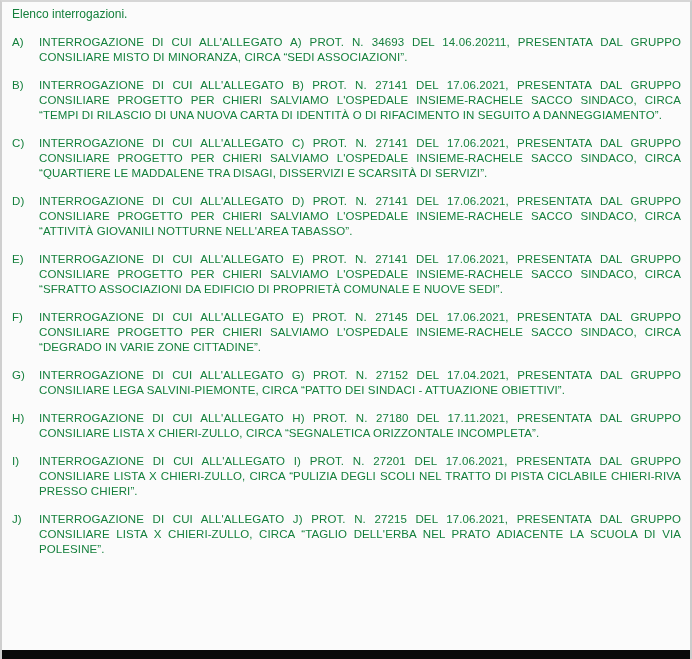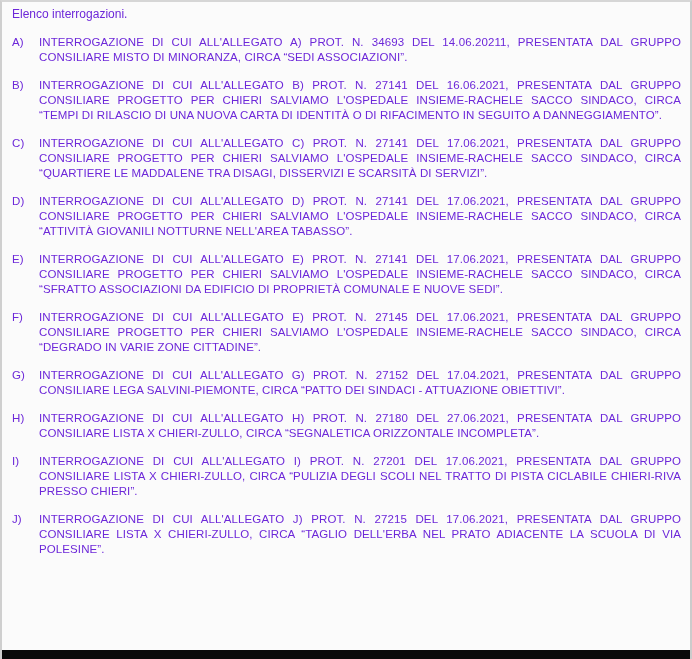--- a/index.html
+++ b/index.html
@@ -11,21 +11,21 @@
     position: relative;
     width: 692px;
     height: 659px;
     box-sizing: border-box;
     background: #fbfbfb;
     border-left: 2px solid #cfcfcf;
     border-top: 2px solid #d6d6d6;
     border-right: 2px solid #cbcbcb;
     padding: 5px 9px 0 10px;
     font-family: "Liberation Sans", "DejaVu Sans", sans-serif;
-    color: #6d28d9;
+    color: #15803d;
     overflow: hidden;
   }
   .heading {
     font-size: 12px;
     line-height: 15px;
     margin: 0;
   }
   .item {
     position: relative;
     margin-top: 13px;
@@ -56,21 +56,21 @@
 
   <div class="heading">Elenco interrogazioni.</div>
 
   <div class="item">
     <span class="marker">A)</span>
     <span>INTERROGAZIONE DI CUI ALL'ALLEGATO A) PROT. N. 34693 DEL 14.06.20211, PRESENTATA DAL GRUPPO CONSILIARE MISTO DI MINORANZA, CIRCA “SEDI ASSOCIAZIONI”.</span>
   </div>
 
   <div class="item">
     <span class="marker">B)</span>
-    <span>INTERROGAZIONE DI CUI ALL'ALLEGATO B) PROT. N. 27141 DEL 16.06.2021, PRESENTATA DAL GRUPPO CONSILIARE PROGETTO PER CHIERI SALVIAMO L'OSPEDALE INSIEME-RACHELE SACCO SINDACO, CIRCA “TEMPI DI RILASCIO DI UNA NUOVA CARTA DI IDENTITÀ O DI RIFACIMENTO IN SEGUITO A DANNEGGIAMENTO”.</span>
+    <span>INTERROGAZIONE DI CUI ALL'ALLEGATO B) PROT. N. 27141 DEL 17.06.2021, PRESENTATA DAL GRUPPO CONSILIARE PROGETTO PER CHIERI SALVIAMO L'OSPEDALE INSIEME-RACHELE SACCO SINDACO, CIRCA “TEMPI DI RILASCIO DI UNA NUOVA CARTA DI IDENTITÀ O DI RIFACIMENTO IN SEGUITO A DANNEGGIAMENTO”.</span>
   </div>
 
   <div class="item">
     <span class="marker">C)</span>
     <span>INTERROGAZIONE DI CUI ALL'ALLEGATO C) PROT. N. 27141 DEL 17.06.2021, PRESENTATA DAL GRUPPO CONSILIARE PROGETTO PER CHIERI SALVIAMO L'OSPEDALE INSIEME-RACHELE SACCO SINDACO, CIRCA “QUARTIERE LE MADDALENE TRA DISAGI, DISSERVIZI E SCARSITÀ DI SERVIZI”.</span>
   </div>
 
   <div class="item">
     <span class="marker">D)</span>
     <span>INTERROGAZIONE DI CUI ALL'ALLEGATO D) PROT. N. 27141 DEL 17.06.2021, PRESENTATA DAL GRUPPO CONSILIARE PROGETTO PER CHIERI SALVIAMO L'OSPEDALE INSIEME-RACHELE SACCO SINDACO, CIRCA “ATTIVITÀ GIOVANILI NOTTURNE NELL'AREA TABASSO”.</span>
@@ -86,21 +86,21 @@
     <span>INTERROGAZIONE DI CUI ALL'ALLEGATO E) PROT. N. 27145 DEL 17.06.2021, PRESENTATA DAL GRUPPO CONSILIARE PROGETTO PER CHIERI SALVIAMO L'OSPEDALE INSIEME-RACHELE SACCO SINDACO, CIRCA “DEGRADO IN VARIE ZONE CITTADINE”.</span>
   </div>
 
   <div class="item">
     <span class="marker">G)</span>
     <span>INTERROGAZIONE DI CUI ALL'ALLEGATO G) PROT. N. 27152 DEL 17.04.2021, PRESENTATA DAL GRUPPO CONSILIARE LEGA SALVINI-PIEMONTE, CIRCA “PATTO DEI SINDACI - ATTUAZIONE OBIETTIVI”.</span>
   </div>
 
   <div class="item">
     <span class="marker">H)</span>
-    <span>INTERROGAZIONE DI CUI ALL'ALLEGATO H) PROT. N. 27180 DEL 27.06.2021, PRESENTATA DAL GRUPPO CONSILIARE LISTA X CHIERI-ZULLO, CIRCA “SEGNALETICA ORIZZONTALE INCOMPLETA”.</span>
+    <span>INTERROGAZIONE DI CUI ALL'ALLEGATO H) PROT. N. 27180 DEL 17.11.2021, PRESENTATA DAL GRUPPO CONSILIARE LISTA X CHIERI-ZULLO, CIRCA “SEGNALETICA ORIZZONTALE INCOMPLETA”.</span>
   </div>
 
   <div class="item">
     <span class="marker">I)</span>
     <span>INTERROGAZIONE DI CUI ALL'ALLEGATO I) PROT. N. 27201 DEL 17.06.2021, PRESENTATA DAL GRUPPO CONSILIARE LISTA X CHIERI-ZULLO, CIRCA “PULIZIA DEGLI SCOLI NEL TRATTO DI PISTA CICLABILE CHIERI-RIVA PRESSO CHIERI”.</span>
   </div>
 
   <div class="item">
     <span class="marker">J)</span>
     <span>INTERROGAZIONE DI CUI ALL'ALLEGATO J) PROT. N. 27215 DEL 17.06.2021, PRESENTATA DAL GRUPPO CONSILIARE LISTA X CHIERI-ZULLO, CIRCA “TAGLIO DELL'ERBA NEL PRATO ADIACENTE LA SCUOLA DI VIA POLESINE”.</span>

